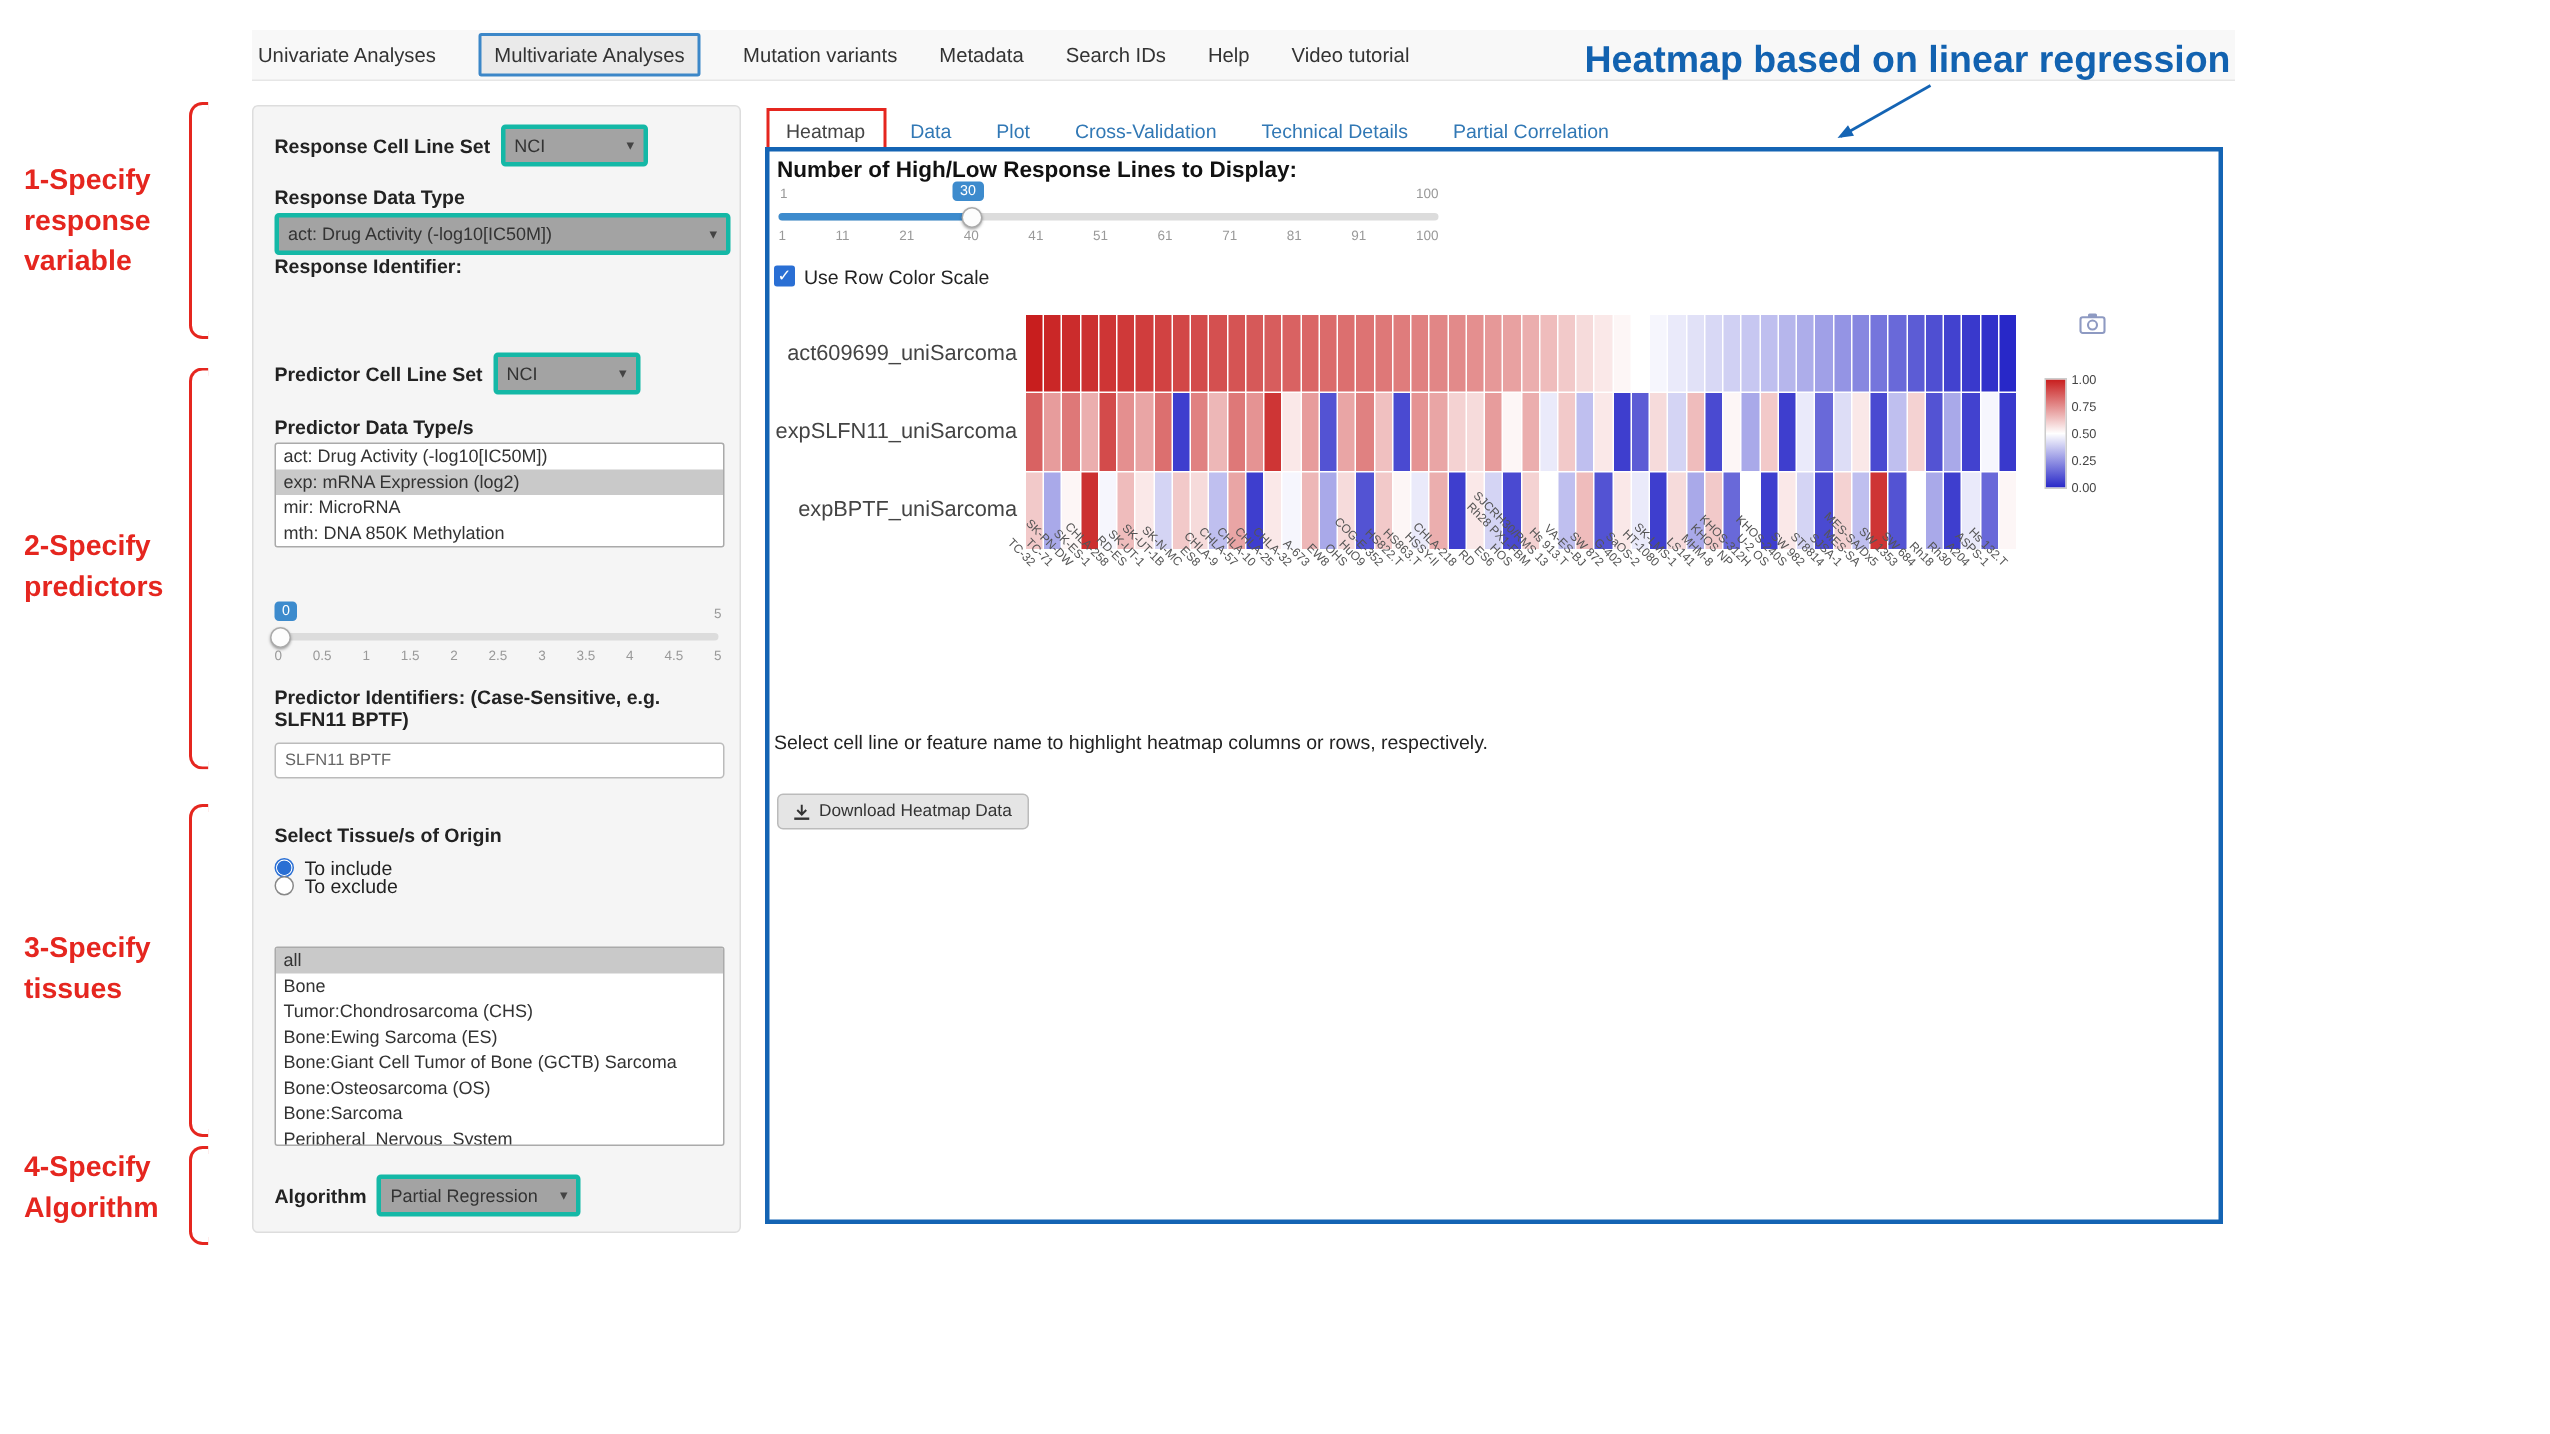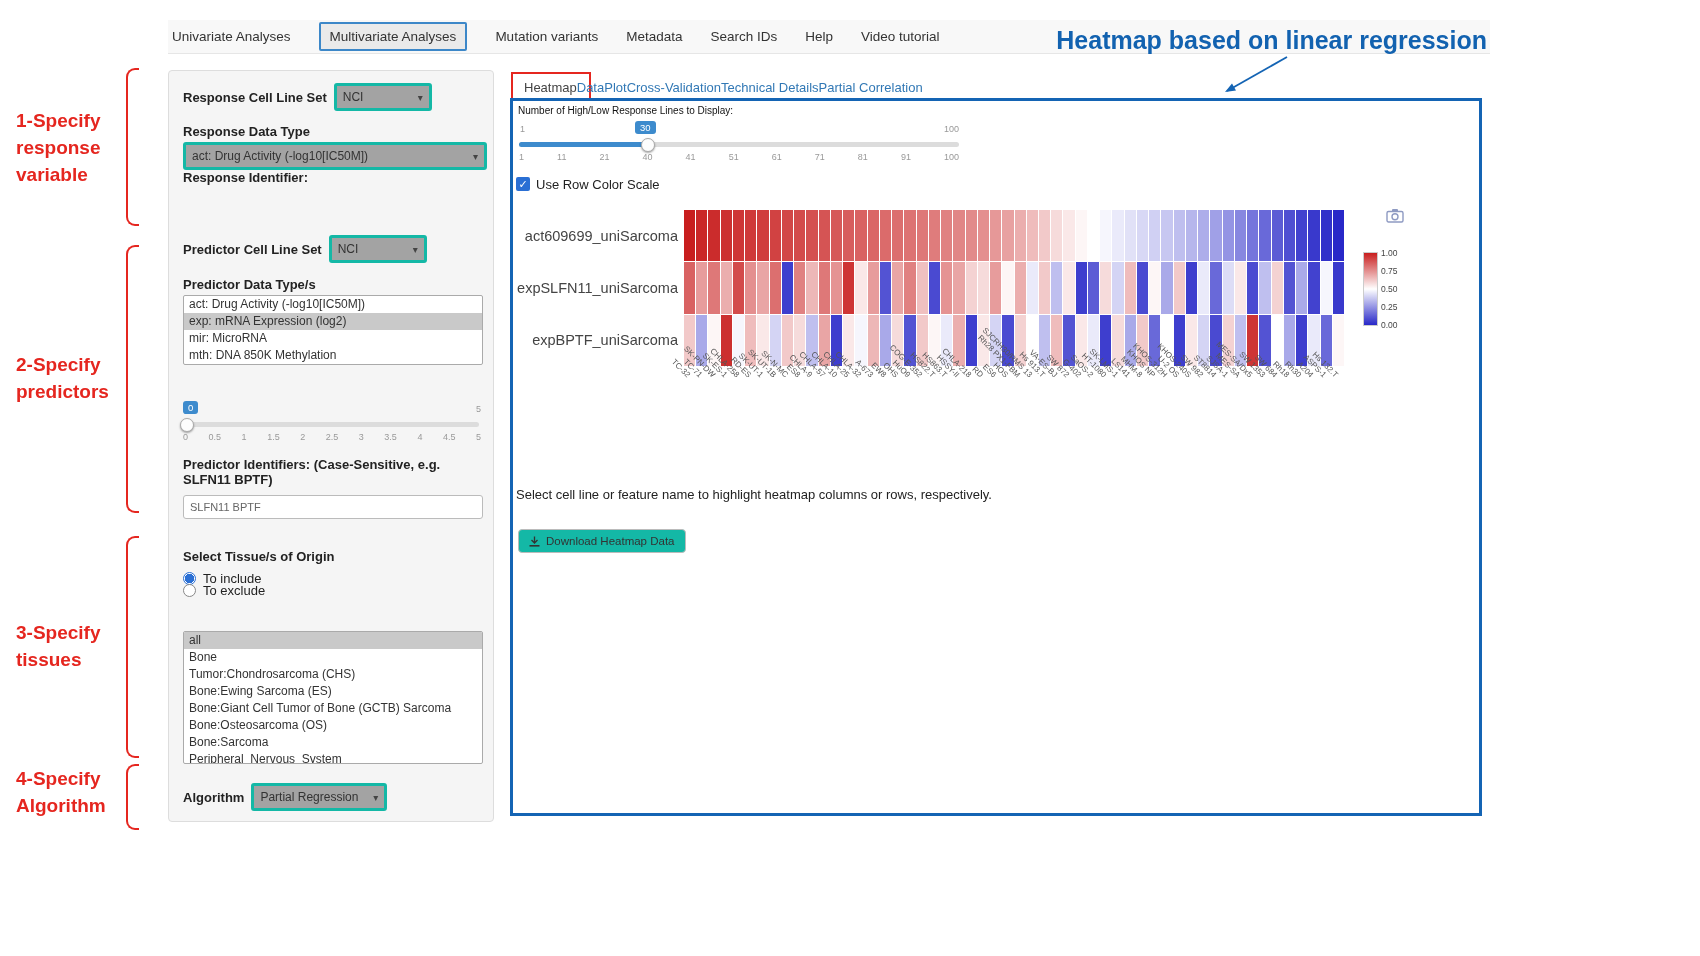--- a/index.html
+++ b/index.html
@@ -46,47 +46,47 @@
   .track{position:absolute;height:5px;background:#dcdcdc;border-radius:3px;}
   .fill{position:absolute;height:5px;background:#3d8bcd;border-radius:3px 0 0 3px;}
   .handle{position:absolute;width:14px;height:14px;border-radius:50%;background:#fdfdfd;
           border:1px solid #aaa;box-shadow:0 1px 2px rgba(0,0,0,.35);box-sizing:border-box;cursor:pointer;}
   .vbadge{position:absolute;background:#3d8bcd;color:#fff;font-size:9.5px;padding:1px 5px;border-radius:3px;}
   .mmlabel{position:absolute;font-size:9px;color:#999;}
   .ticks{position:absolute;display:flex;justify-content:space-between;}
   .ticks span{font-size:9px;color:#999;}
 
   
-  #tabrow{position:absolute;left:524px;top:80px;display:flex;align-items:flex-end;}
+  #tabrow{position:absolute;left:524px;top:80px;display:flex;gap:30px;align-items:flex-end;}
   .ptab{font-size:13px;color:#3178b5;cursor:pointer;white-space:nowrap;}
   .ptab.active{color:#444;}
   #tab-redbox{position:absolute;left:511px;top:72px;width:80px;height:28px;border:2.5px solid #e5261f;box-sizing:border-box;}
   #bluebox{position:absolute;left:510px;top:98px;width:972px;height:718px;border:3px solid #1464b4;box-sizing:border-box;background:#fff;}
 
-  #lines-label{position:absolute;left:518px;top:105px;font-size:10px;font-weight:normal;color:#111;}
+  #lines-label{position:absolute;left:518px;top:105px;font-size:15px;font-weight:bold;color:#111;}
   .checkbox{position:absolute;width:14px;height:14px;background:#2a6fd4;border-radius:2px;color:#fff;
             font-size:11px;line-height:14px;text-align:center;cursor:pointer;}
   #cbx-label{position:absolute;left:536px;top:177px;font-size:13px;color:#222;}
 
   #hm-grid{position:absolute;left:684px;top:210px;width:660px;height:156px;display:grid;
            grid-template-rows:repeat(3,1fr);gap:1px;background:#fff;}
   #hm-grid div{min-width:0;min-height:0;}
   .hm-rowlabel{position:absolute;left:504px;width:174px;text-align:right;font-size:14.5px;color:#444;cursor:pointer;}
   #hm-xlabels{position:absolute;left:684px;top:369px;width:660px;height:86px;overflow:visible;}
   .hm-xlabel{position:absolute;top:4px;width:120px;text-align:right;font-size:8px;color:#555;
              transform:rotate(45deg);transform-origin:100% 0;cursor:pointer;white-space:nowrap;}
   #colorbar{position:absolute;left:1363px;top:252px;width:13px;height:72px;
             background:linear-gradient(to bottom,rgb(200,30,30) 0%,#ffffff 50%,rgb(40,40,200) 100%);
             border:1px solid #ccc;}
   .cb-tick{position:absolute;left:1381px;font-size:8.5px;color:#444;}
   #camera-icon{position:absolute;left:1386px;top:208px;cursor:pointer;}
 
   #hint{position:absolute;left:516px;top:487px;font-size:13px;color:#222;}
   #dl-btn{position:absolute;left:518px;top:529px;display:flex;align-items:center;gap:6px;
-          background:#14b8a6;border:1px solid #bbb;border-radius:4px;padding:5px 10px;
+          background:#e5e5e5;border:1px solid #bbb;border-radius:4px;padding:5px 10px;
           font-size:11.5px;color:#333;cursor:pointer;}
 </style>
 </head>
 <body>
 
 <div id="page">
 
   <nav id="navbar">
     <span class="nav-item">Univariate Analyses</span>
     <span class="nav-item nav-active">Multivariate Analyses</span>

